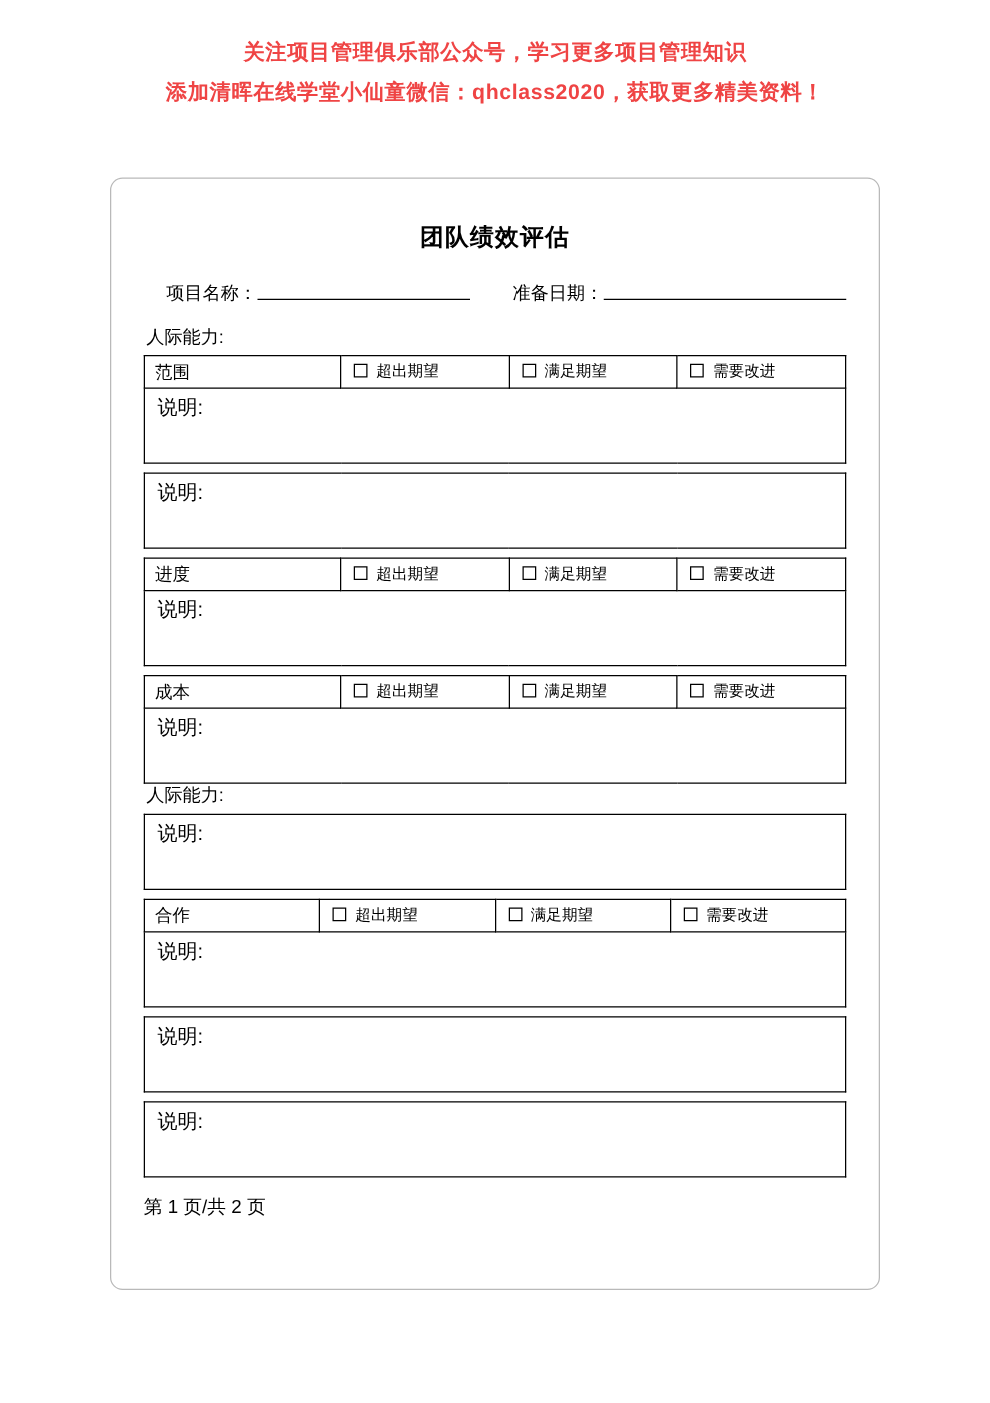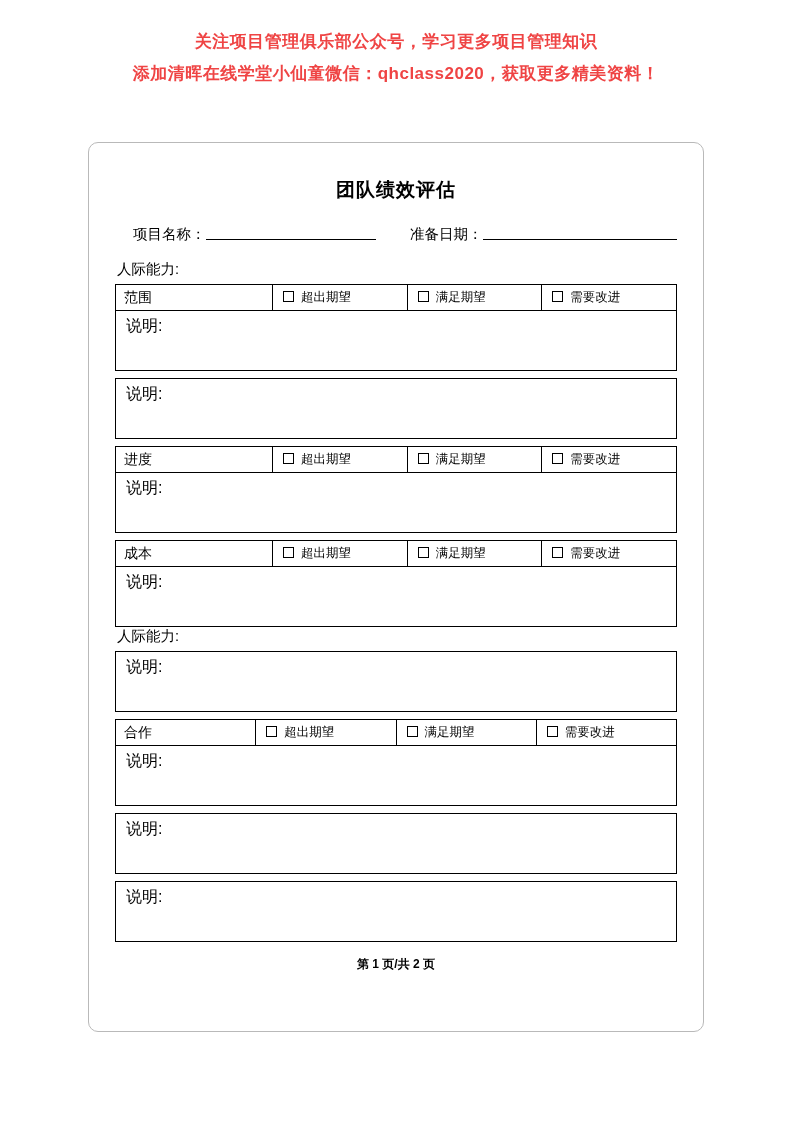--- a/index.html
+++ b/index.html
@@ -118,23 +118,23 @@
     padding: 5px 0 0 10px !important;
     font-size: 16px;
   }
   .spacer-row td {
     border: none !important;
     height: 7px;
     padding: 0;
   }
 
   .footer {
-    text-align: center;
-    font-size: 12px;
-    font-weight: bold;
+    text-align: left;
+    font-size: 15px;
+    font-weight: normal;
     margin-top: 14px;
   }
 </style>
 </head>
 <body>
 
 <div class="banner">
   <div class="banner-line">关注项目管理俱乐部公众号，学习更多项目管理知识</div>
   <div class="banner-line mono-mix">添加清晖在线学堂小仙童微信：qhclass2020，获取更多精美资料！</div>
 </div>

